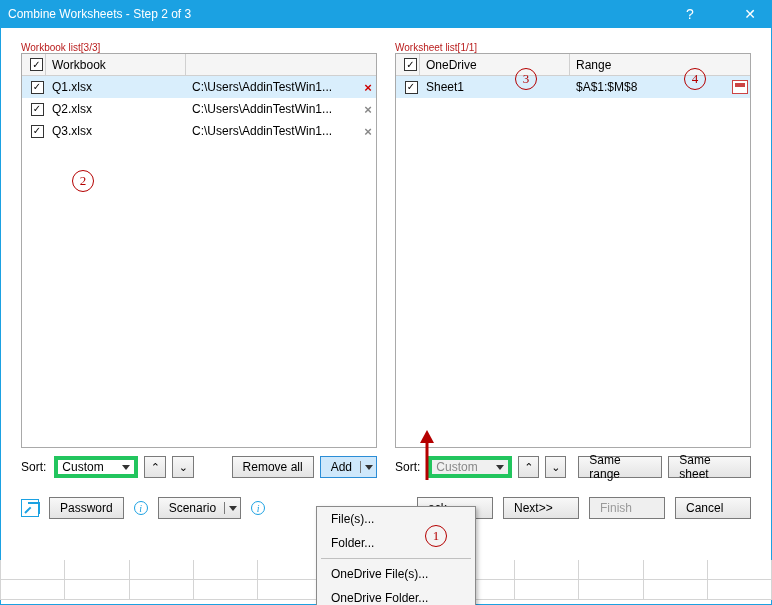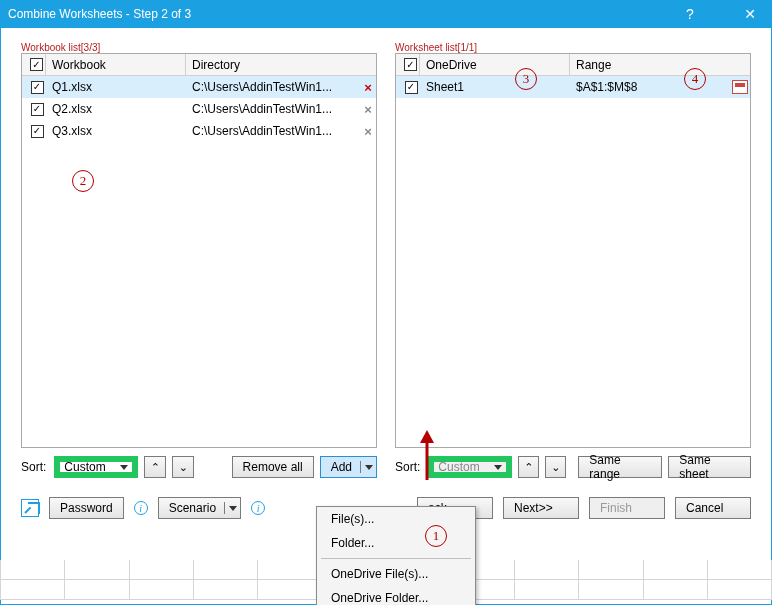--- a/index.html
+++ b/index.html
@@ -130,21 +130,21 @@
     display: flex;
     align-items: center;
     gap: 6px;
     margin-top: 6px;
     height: 26px;
     font-size: 12px;
   }
   .lbl { margin-right: 2px; }
   .combo {
     height: 22px;
-    border: 6px solid #22c55e;
+    border: 4px solid #22c55e;
     background: #fff;
     display: flex; align-items: center;
     padding: 0 4px;
     font-size: 12px;
     min-width: 84px;
     position: relative;
   }
   .combo.disabled { background:#f0f0f0; color:#888; }
   .combo .caret {
     margin-left: auto;
@@ -293,21 +293,20 @@
   <div class="lists-row">
 
     <div class="panel">
       <div class="panel-label">Workbook list[3/3]</div>
       <div class="grid">
         <div class="grid-header">
           <div class="hcell wl-c1">
               <span class="chk">✓</span>
             </div>
           <div class="hcell wl-c2">Workbook</div>
-          <div class="hcell wl-c3" style="border-right:none">Directory</div>
         </div>
 
         <div class="grid-row selected">
           <div class="cell wl-c1">
               <span class="chk">✓</span>
             </div>
           <div class="cell wl-c2">Q1.xlsx</div>
           <div class="cell wl-c3">C:\Users\AddinTestWin1...</div>
           <div class="cell wl-c4">
               <span class="remove-x">×</span>

